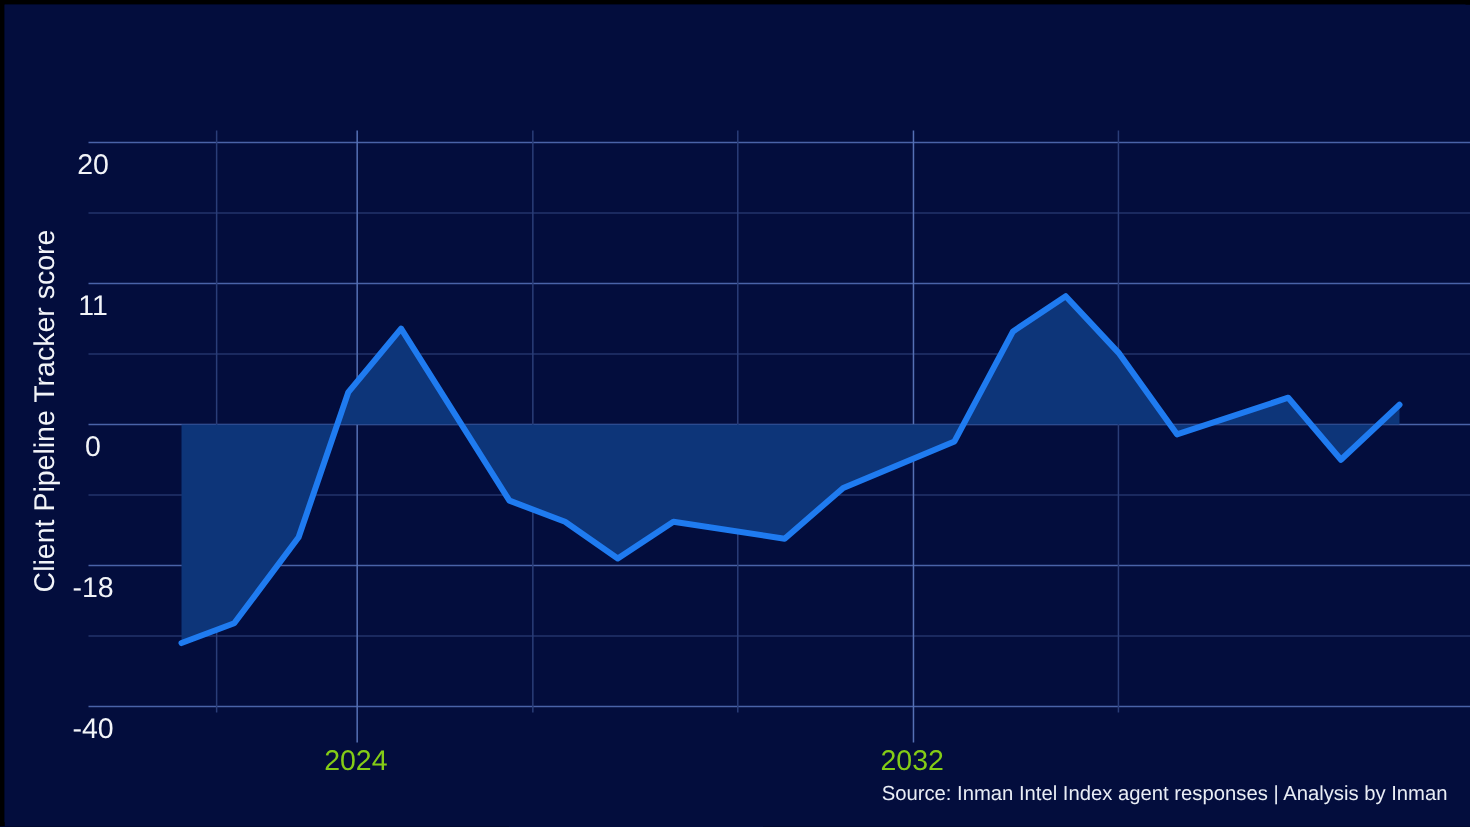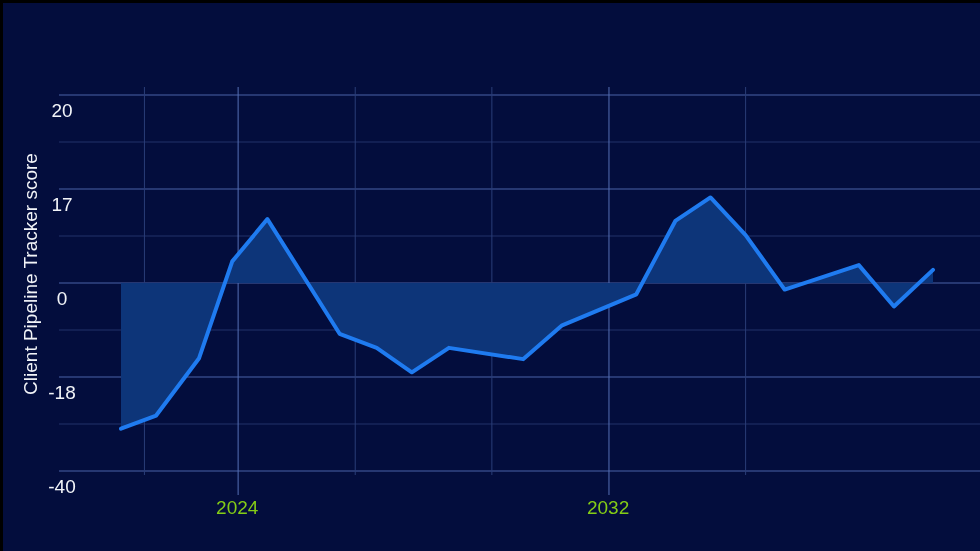--- a/index.html
+++ b/index.html
@@ -93,24 +93,25 @@
         <line x1="605.9807692307693" y1="84" x2="605.9807692307693" y2="492" stroke="#5570b5" stroke-width="1"></line>
         <path d="M 118 280 L 118 425.70000000000005 L 153.1346153846154 412.53999999999996 L 196.0769230769231 355.2 L 229.2596153846154 258.38 L 264.3942307692308 216.07999999999998 L 336.61538461538464 330.76 L 373.7019230769231 344.86 L 408.83653846153845 369.3 L 445.92307692307696 344.86 L 520.0961538461538 356.14 L 559.1346153846155 322.3 L 633.3076923076923 291.28 L 672.3461538461538 217.96 L 707.4807692307693 194.45999999999998 L 742.6153846153846 232.06 L 781.6538461538462 286.58 L 855.8269230769231 262.14 L 890.9615384615386 303.5 L 930.0000000000001 266.84 L 930.0000000000001 280 Z" fill="#0d3579" opacity="1"></path>
         <path d="M 118 425.70000000000005 L 153.1346153846154 412.53999999999996 L 196.0769230769231 355.2 L 229.2596153846154 258.38 L 264.3942307692308 216.07999999999998 L 336.61538461538464 330.76 L 373.7019230769231 344.86 L 408.83653846153845 369.3 L 445.92307692307696 344.86 L 520.0961538461538 356.14 L 559.1346153846155 322.3 L 633.3076923076923 291.28 L 672.3461538461538 217.96 L 707.4807692307693 194.45999999999998 L 742.6153846153846 232.06 L 781.6538461538462 286.58 L 855.8269230769231 262.14 L 890.9615384615386 303.5 L 930.0000000000001 266.84" fill="none" stroke="#1f7bf0" stroke-width="4" stroke-linejoin="round" stroke-linecap="round"></path>
       </svg>
   </div>
 
   <div id="y-axis-title">Client Pipeline Tracker score</div>
 
   <div id="y-tick-labels">
       <div class="y-tick-label" style="top: 82px; left: 28px; width: 62px;">20</div>
-      <div class="y-tick-label" style="top: 176px; left: 28px; width: 62px;">17</div>
+      <div class="y-tick-label" style="top: 176px; left: 28px; width: 62px;">11</div>
       <div class="y-tick-label" style="top: 270px; left: 28px; width: 62px;">0</div>
       <div class="y-tick-label" style="top: 364px; left: 28px; width: 62px;">-18</div>
       <div class="y-tick-label" style="top: 458px; left: 28px; width: 62px;">-40</div>
     </div>
   <div id="x-tick-labels">
       <div class="x-tick-label" style="left: 213.115px; top: 495px;">2024</div>
       <div class="x-tick-label" style="left: 583.981px; top: 495px;">2032</div>
     </div>
 
+  <div id="source-note">Source: Inman Intel Index agent responses | Analysis by Inman</div>
 
 </div>
 
 </body></html>

